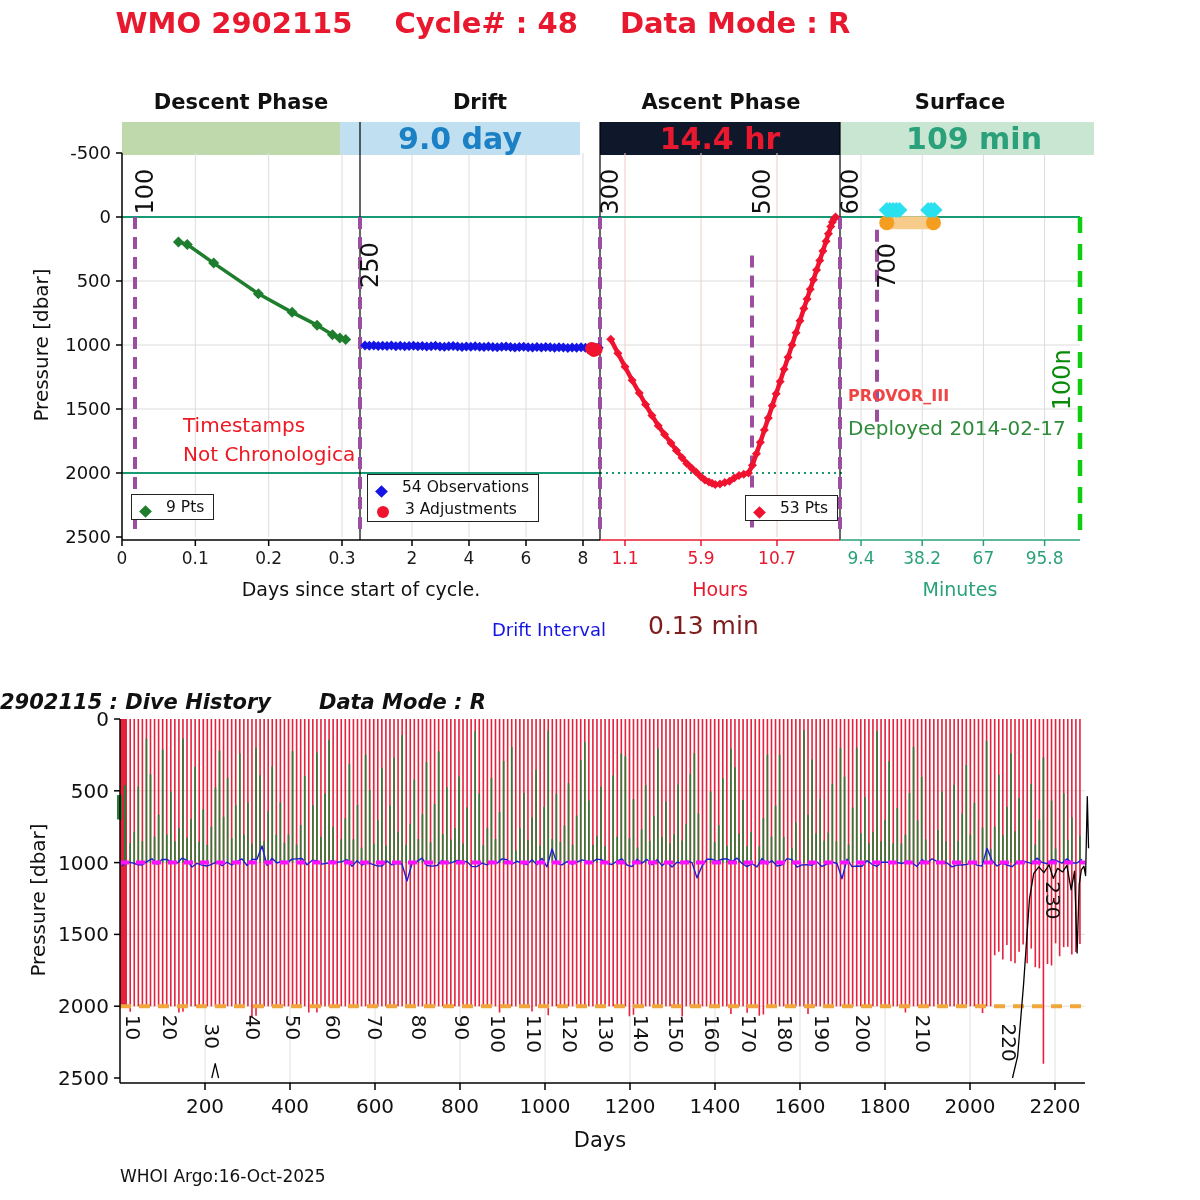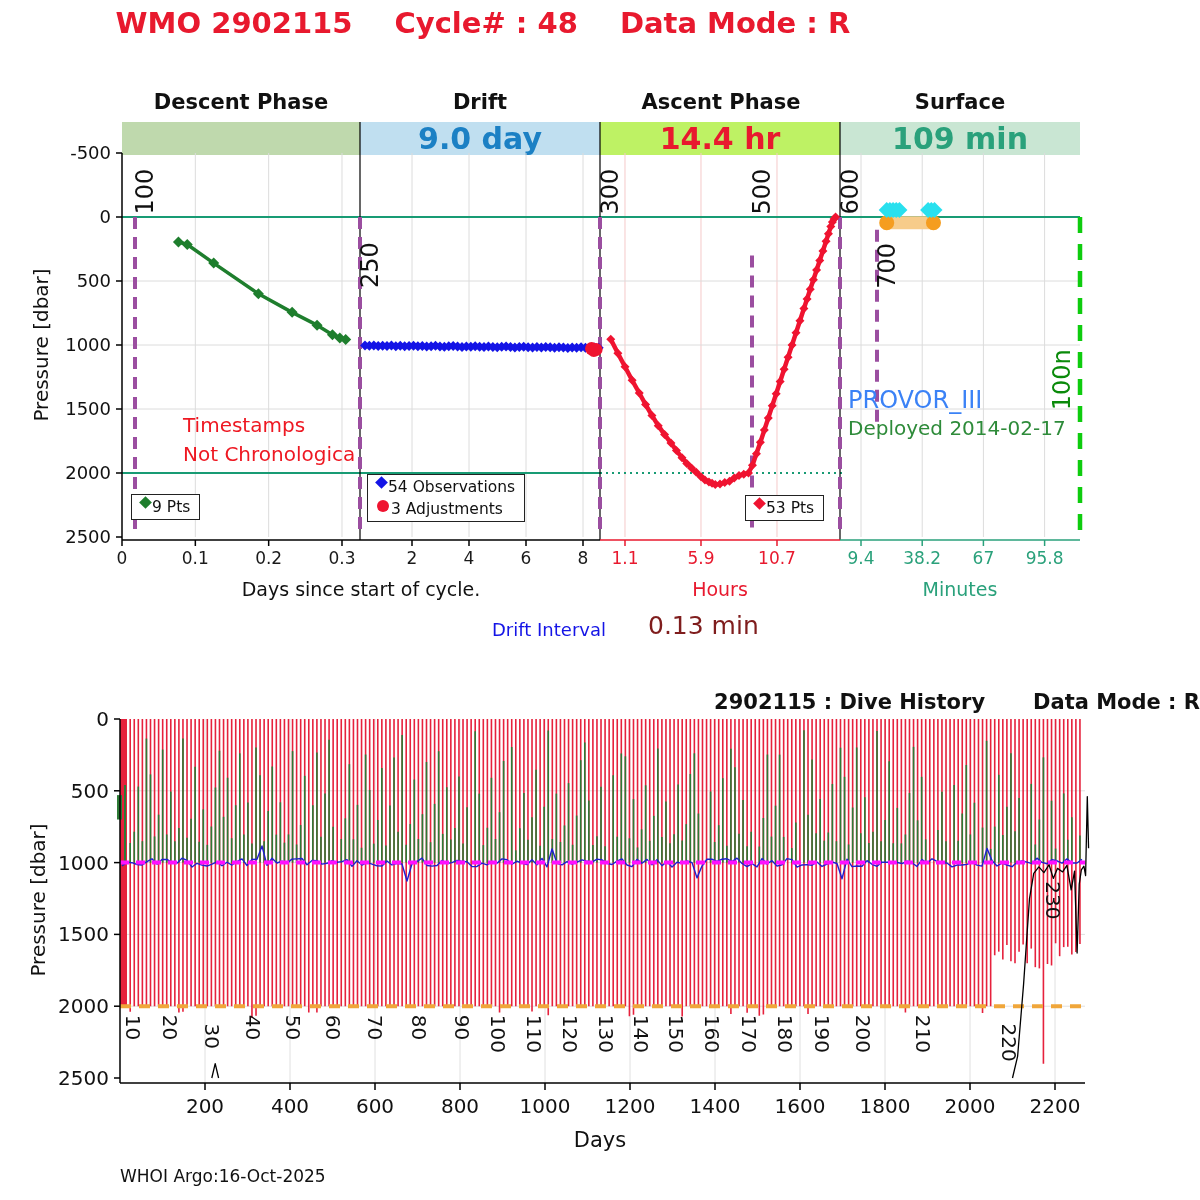--- a/index.html
+++ b/index.html
@@ -6,53 +6,53 @@
   .page{position:relative;width:1200px;height:1200px;background:#fff;
         font-family:"DejaVu Sans","Liberation Sans",sans-serif;overflow:hidden;}
   .fig-title{position:absolute;top:6px;left:0;width:966px;display:flex;justify-content:center;gap:42px;
              font-size:29px;font-weight:bold;}
   .phase-title{position:absolute;top:90px;transform:translateX(-50%);font-size:21px;font-weight:bold;color:#111;white-space:nowrap;}
   .band{position:absolute;top:122px;height:33px;display:flex;align-items:center;justify-content:center;
         font-size:30px;font-weight:bold;z-index:1;}
   #charts{position:absolute;left:0;top:0;z-index:2;}
   .legend{position:absolute;background:#fff;border:1.5px solid #222;display:flex;flex-direction:column;
           justify-content:center;gap:4px;padding:3px 9px;font-size:15.5px;color:#111;z-index:4;}
-  .lrow{display:flex;align-items:flex-start;gap:2px;white-space:nowrap;}
+  .lrow{display:flex;align-items:flex-end;gap:16px;white-space:nowrap;}
   .diamond{width:9px;height:9px;transform:rotate(45deg);display:inline-block;flex:0 0 auto;}
   .circle{width:12px;height:12px;border-radius:50%;display:inline-block;flex:0 0 auto;}
   .ann{position:absolute;white-space:nowrap;z-index:3;}
-  .bot-title{position:absolute;top:690px;left:0;width:1200px;display:flex;justify-content:flex-end;gap:48px;
-             font-size:21px;font-weight:bold;color:#111;z-index:3;}
+  .bot-title{position:absolute;top:690px;left:0;width:1200px;display:flex;justify-content:flex-start;gap:48px;
+             font-size:21px;font-weight:bold;color:#111;z-index:3;font-style:italic;}
 </style>
 </head>
 <body>
 
 <div class="page">
 
   <div class="fig-title" style="color: rgb(232, 25, 46);">
     <span>WMO 2902115</span>
     <span>Cycle# : 48</span>
     <span>Data Mode : R</span>
   </div>
 
   <div class="phase-title" style="left:241px">Descent Phase</div>
   <div class="phase-title" style="left:480px">Drift</div>
   <div class="phase-title" style="left:721px">Ascent Phase</div>
   <div class="phase-title" style="left:960px">Surface</div>
 
   <div class="band" id="band0" style="left: 122px; width: 238px; background: rgb(191, 217, 173); color: rgb(17, 17, 17);">
     <span></span>
     </div>
-  <div class="band" id="band1" style="left: 360px; width: 240px; background: rgb(192, 223, 240); color: rgb(27, 128, 196);">
+  <div class="band" id="band1" style="left: 340px; width: 240px; background: rgb(192, 223, 240); color: rgb(27, 128, 196);">
     <span>9.0 day</span>
     </div>
-  <div class="band" id="band2" style="left: 600px; width: 240px; background: #bef264; color: rgb(232, 25, 46);">
+  <div class="band" id="band2" style="left: 600px; width: 240px; background: #0f172a; color: rgb(232, 25, 46);">
     <span>14.4 hr</span>
     </div>
-  <div class="band" id="band3" style="left: 840px; width: 240px; background: rgb(201, 230, 211); color: rgb(42, 161, 123);">
+  <div class="band" id="band3" style="left: 840px; width: 240px; background: rgb(201, 230, 211); color: rgb(42, 161, 123); padding-left: 14px;">
     <span>109 min</span>
     </div>
 
   <svg id="charts" width="1200" height="1200">
       <line x1="195.33300000000003" y1="153" x2="195.33300000000003" y2="537" stroke="#dcdcdc" stroke-width="1"></line>
       <line x1="268.66600000000005" y1="153" x2="268.66600000000005" y2="537" stroke="#dcdcdc" stroke-width="1"></line>
       <line x1="341.999" y1="153" x2="341.999" y2="537" stroke="#dcdcdc" stroke-width="1"></line>
       <line x1="412" y1="153" x2="412" y2="537" stroke="#dcdcdc" stroke-width="1"></line>
       <line x1="469" y1="153" x2="469" y2="537" stroke="#dcdcdc" stroke-width="1"></line>
       <line x1="526" y1="153" x2="526" y2="537" stroke="#dcdcdc" stroke-width="1"></line>
@@ -806,21 +806,21 @@
       <line x1="1055" y1="1083" x2="1055" y2="1090" stroke="#000" stroke-width="1.5"></line>
       <text x="1055" y="1113" fill="#111" font-size="20" text-anchor="middle">2200</text>
       <text x="600" y="1147" fill="#111" font-size="21" text-anchor="middle">Days</text>
       <text x="45" y="900" fill="#111" font-size="20" text-anchor="middle" transform="rotate(-90 45 900)">Pressure [dbar]</text>
     </svg>
 
   <div class="ann" id="ann-ts" style="left: 183px; top: 411px; font-size: 20px; line-height: 29px; color: rgb(238, 24, 34);">
     <div>Timestamps</div>
     <div>Not Chronologica</div>
   </div>
-  <div class="ann" id="ann-model" style="left: 848px; top: 386px; font-size: 24px; font-weight: normal; color: #3b82f6;">PROVOR_III</div>
+  <div class="ann" id="ann-model" style="left: 848px; top: 386px; font-size: 16px; font-weight: bold; color: #ef4444;">PROVOR_III</div>
   <div class="ann" id="ann-deploy" style="left: 848px; top: 416px; font-size: 20px; color: rgb(46, 139, 58);">Deployed 2014-02-17</div>
   <div class="ann" id="ann-di-label" style="left: 492px; top: 619px; font-size: 18px; color: rgb(20, 20, 230);">Drift Interval</div>
   <div class="ann" id="ann-di-value" style="left: 648px; top: 611px; font-size: 25px; color: #7f1d1d;">0.13 min</div>
 
   <div class="legend" style="left:131px;top:494px">
     <div class="lrow">
       <span class="diamond" id="lm-d0" style="background: rgb(30, 126, 45);"></span>
       <span>9 Pts</span>
     </div>
   </div>

